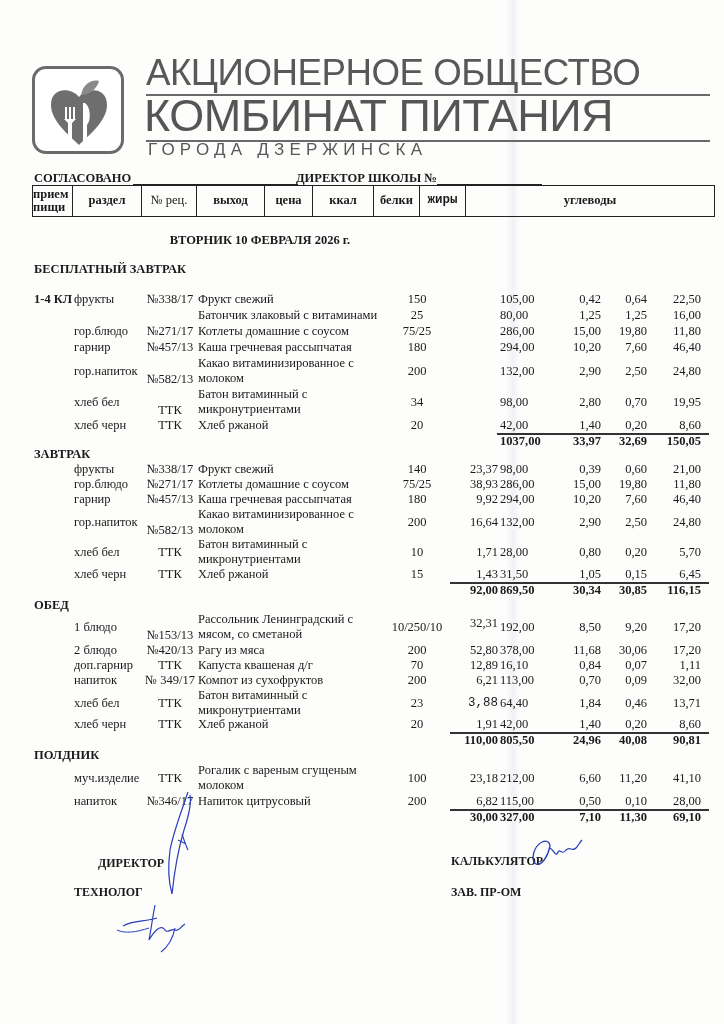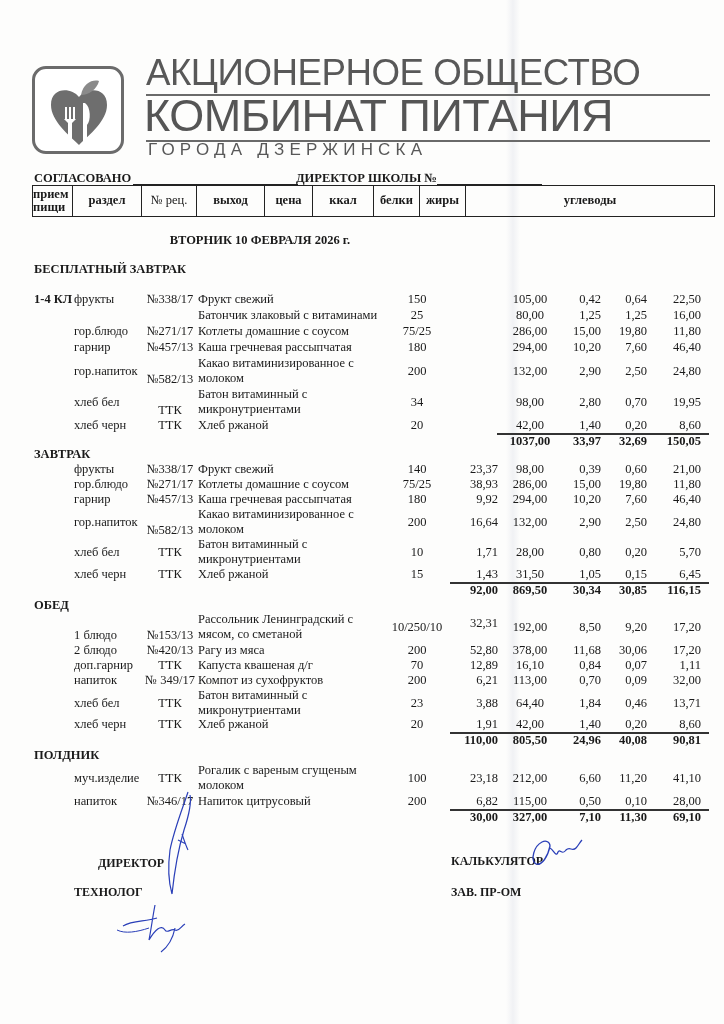--- a/index.html
+++ b/index.html
@@ -58,21 +58,21 @@
     
     .section-title { position: absolute; left: 34px; font-size: 12.5px; font-weight: bold; }
     .row { position: absolute; left: 0; width: 724px; font-size: 12.5px; }
     .row > span { position: absolute; white-space: nowrap; }
     .c-grade { left: 34px; font-weight: bold; }
     .c-section { left: 74px; }
     .c-recipe { left: 146px; width: 48px; text-align: center; }
     .c-dish { left: 198px; width: 185px; white-space: normal !important; line-height: 15px; }
     .c-out { left: 385px; width: 64px; text-align: center; }
     .c-price { left: 452px; width: 46px; text-align: right; }
-    .c-kcal { left: 500px; width: 60px; text-align: center; }
+    .c-kcal { left: 500px; width: 60px; text-align: left; }
     .c-prot { left: 560px; width: 41px; text-align: right; }
     .c-fat { left: 606px; width: 41px; text-align: right; }
     .c-carb { left: 652px; width: 49px; text-align: right; }
     .total { font-weight: bold; }
     .sum-rule { position: absolute; height: 1.5px; background: #333; }
 
     
     .sig-label { position: absolute; font-size: 12px; font-weight: bold; white-space: nowrap; }
     .sig-svg { position: absolute; }
     .fold { position: absolute; left: 506px; top: 0; width: 14px; height: 1024px;
@@ -106,21 +106,21 @@
 <div class="approve-underline" style="left:437px;width:105px;"></div>
 
 <div class="hdr-table">
   <div class="hdr-cell" style="width:40px;">прием пищи</div>
   <div class="hdr-cell" style="width:69px;">раздел</div>
   <div class="hdr-cell" style="width:55px;font-weight:normal;">№ рец.</div>
   <div class="hdr-cell" style="width:68px;">выход</div>
   <div class="hdr-cell" style="width:48px;">цена</div>
   <div class="hdr-cell" style="width:61px;">ккал</div>
   <div class="hdr-cell" style="width:46px;">белки</div>
-  <div class="hdr-cell" style="width:46px;">жиры</div>
+  <div class="hdr-cell" style="width:46px;font-family:Liberation Mono, monospace;">жиры</div>
   <div class="hdr-cell" style="flex:1;">углеводы</div>
 </div>
 
 <div class="date-title">ВТОРНИК 10 ФЕВРАЛЯ 2026 г.</div>
 
 <div class="section-title" style="top:262px;">БЕСПЛАТНЫЙ ЗАВТРАК</div>
 
 <div class="row" style="top:292px;">
   <span class="c-grade">1-4 КЛ</span>
   <span class="c-section" style="left:74px;">фрукты</span>
@@ -271,21 +271,21 @@
   <span class="c-price">92,00</span>
   <span class="c-kcal">869,50</span>
   <span class="c-prot">30,34</span>
   <span class="c-fat">30,85</span>
   <span class="c-carb">116,15</span>
 </div>
 
 <div class="section-title" style="top:598px;">ОБЕД</div>
 
 <div class="row" style="top:612px;">
-  <span class="c-section" style="top:16px;">1 блюдо</span>
+  <span class="c-section" style="top:8px;">1 блюдо</span>
   <span class="c-recipe" style="top:16px;">№153/13</span>
   <span class="c-dish">Рассольник Ленинградский с мясом, со сметаной</span>
   <span class="c-out" style="top:8px;">10/250/10</span>
   <span class="c-price" style="top:4px;">32,31</span>
   <span class="c-kcal" style="top:8px;">192,00</span>
   <span class="c-prot" style="top:8px;">8,50</span>
   <span class="c-fat" style="top:8px;">9,20</span>
   <span class="c-carb" style="top:8px;">17,20</span>
 </div>
 <div class="row" style="top:643px;">
@@ -319,21 +319,21 @@
   <span class="c-kcal">113,00</span>
   <span class="c-prot">0,70</span>
   <span class="c-fat">0,09</span>
   <span class="c-carb">32,00</span>
 </div>
 <div class="row" style="top:688px;">
   <span class="c-section" style="top:8px;">хлеб бел</span>
   <span class="c-recipe" style="top:8px;">ТТК</span>
   <span class="c-dish">Батон витаминный с микронутриентами</span>
   <span class="c-out" style="top:8px;">23</span>
-  <span class="c-price" style="top:8px;">3,88</span>
+  <span class="c-price" style="top:8px;font-family:Liberation Mono, monospace;">3,88</span>
   <span class="c-kcal" style="top:8px;">64,40</span>
   <span class="c-prot" style="top:8px;">1,84</span>
   <span class="c-fat" style="top:8px;">0,46</span>
   <span class="c-carb" style="top:8px;">13,71</span>
 </div>
 <div class="row" style="top:717px;">
   <span class="c-section">хлеб черн</span>
   <span class="c-recipe">ТТК</span>
   <span class="c-dish">Хлеб ржаной</span>
   <span class="c-out">20</span>

